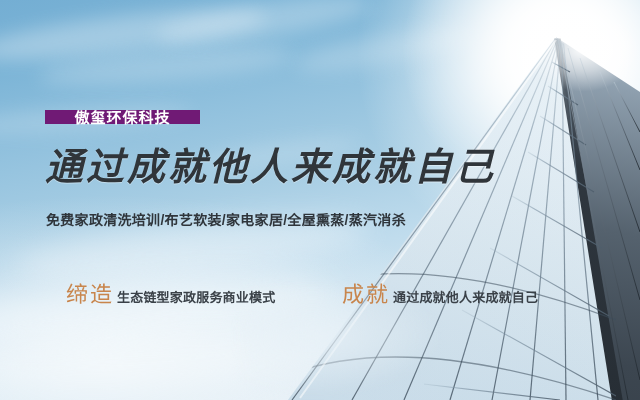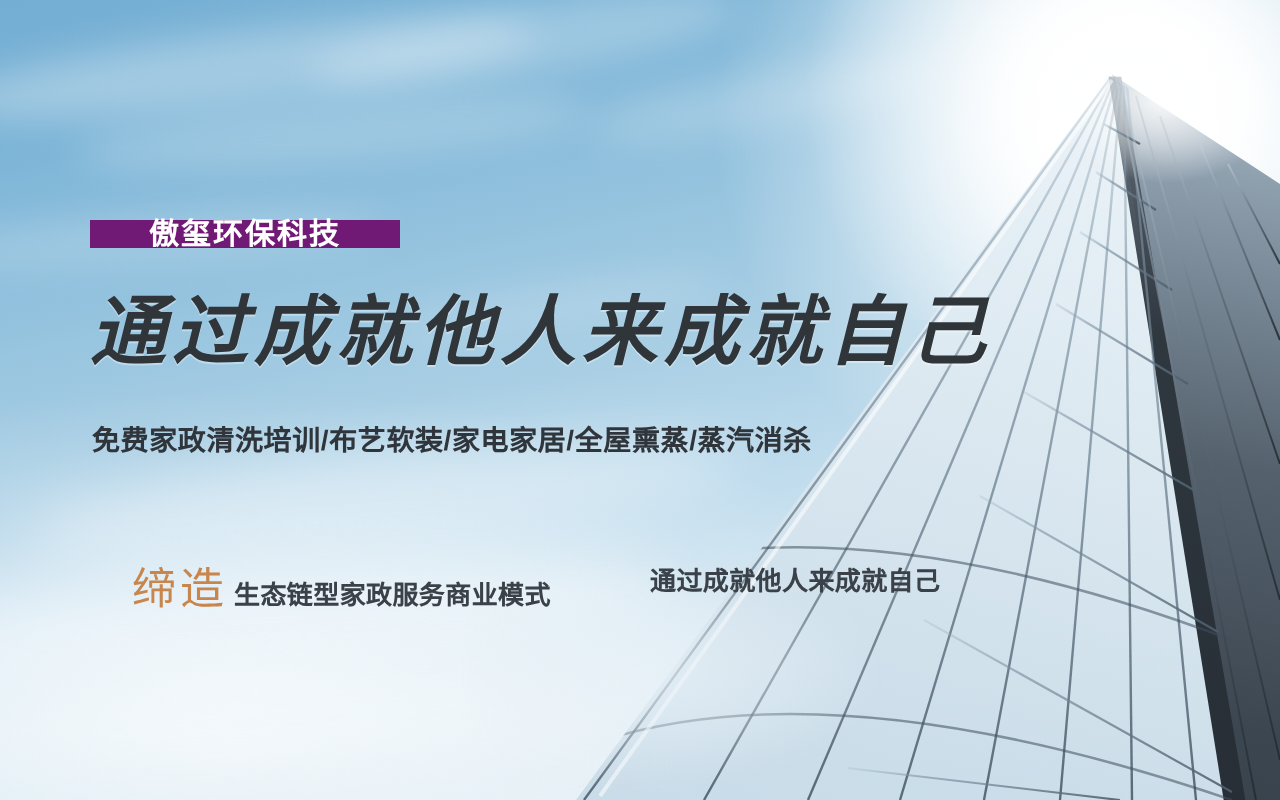--- a/index.html
+++ b/index.html
@@ -240,17 +240,18 @@
     <div class="headline">通过成就他人来成就自己</div>
 
     <div class="subtitle">免费家政清洗培训/布艺软装/家电家居/全屋熏蒸/蒸汽消杀</div>
 
     <div class="tagline tag-left">
       <span class="tag-key">缔造</span>
       <span class="tag-rest">生态链型家政服务商业模式</span>
     </div>
 
     <div class="tagline tag-right">
+      <span class="tag-key">成就</span>
       <span class="tag-rest">通过成就他人来成就自己</span>
     </div>
 
   </div>
 </div>
 
 </body></html>

